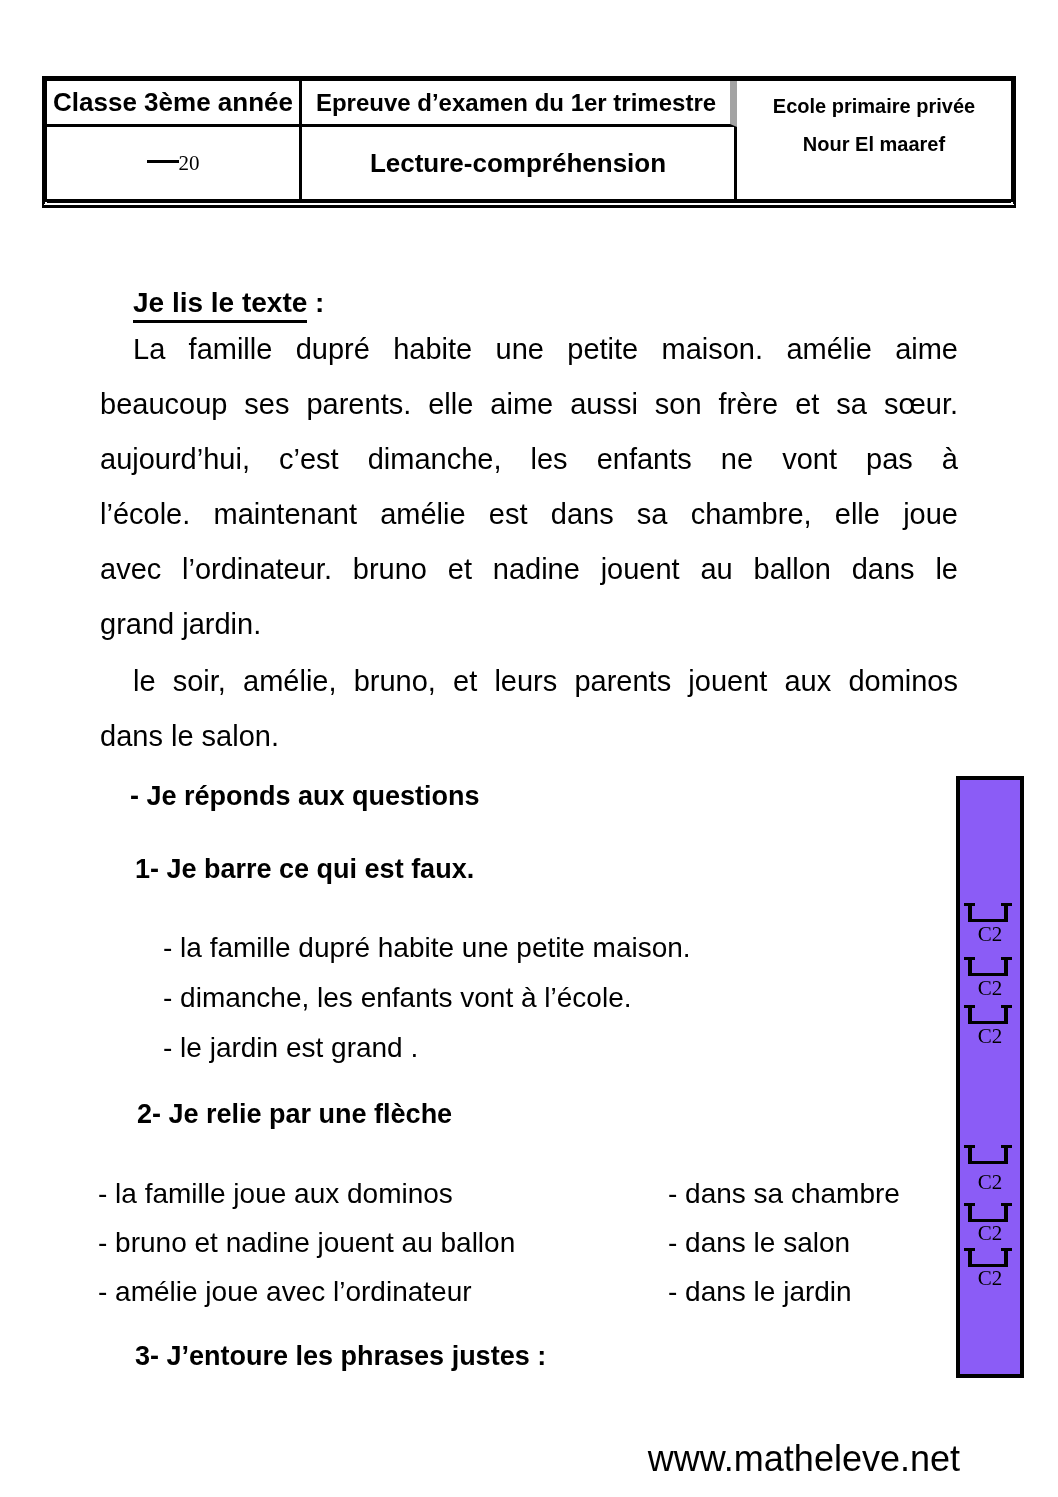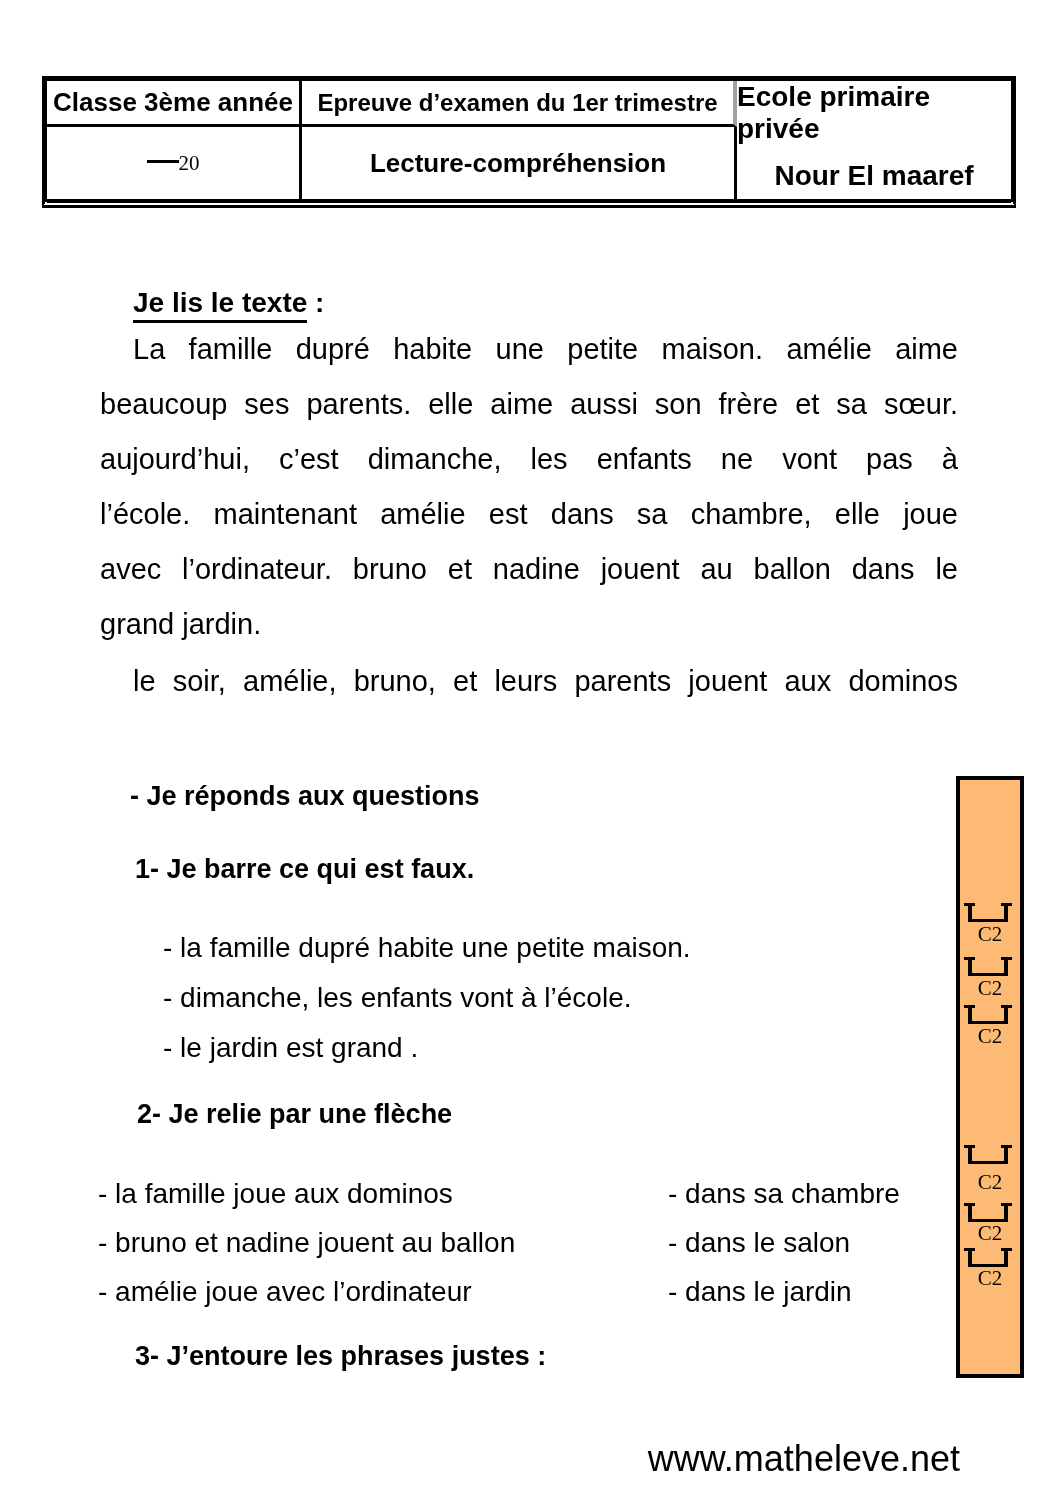--- a/index.html
+++ b/index.html
@@ -8,22 +8,22 @@
     color:#000; font-family:"Liberation Sans", sans-serif; overflow:hidden;
   }
   
   .header-table {
     position:absolute; left:42px; top:76px; width:974px; height:132px;
     box-sizing:border-box; border:5px solid #000; border-bottom:9px double #000;
     display:grid; grid-template-columns:255px 435px 1fr; grid-template-rows:46px 73px 1fr;
   }
   .cell { box-sizing:border-box; display:flex; align-items:center; justify-content:center; }
   .c-class   { grid-area:1/1/2/2; border-right:3px solid #000; border-bottom:3px solid #000; font-weight:bold; font-size:26px; }
-  .c-exam    { grid-area:1/2/2/3; border-right:4px solid #a3a3a3; border-bottom:3px solid #000; font-weight:bold; font-size:24px; }
-  .c-school  { grid-area:1/3/3/4; flex-direction:column; justify-content:flex-start; font-weight:bold; font-size:28px; }
+  .c-exam    { grid-area:1/2/2/3; border-right:7px solid #a3a3a3; border-bottom:3px solid #000; font-weight:bold; font-size:24px; }
+  .c-school  { grid-area:1/3/3/4; flex-direction:column; justify-content:flex-start; padding-top:14px; font-weight:bold; font-size:20px; }
   .c-school .line2 { margin-top:15px; }
   .c-score   { grid-area:2/1/3/2; border-right:3px solid #000; flex-direction:row; }
   .c-subject { grid-area:2/2/3/3; border-right:3px solid #000; font-weight:bold; font-size:26px; }
   .c-name    { grid-area:3/1/4/4; border-top:3px solid #000; justify-content:flex-start;
                padding:0 18px 0 38px; font-weight:bold; font-size:31px; white-space:nowrap; overflow:hidden;gap:8px; }
   .c-name span { flex:none; }
   .score-bar { width:32px; height:3px; background:#000; margin-bottom:5px; }
   .score-den { font-family:"Liberation Serif", serif; font-size:21px; line-height:1; }
   
   .abs { position:absolute; line-height:1.2; }
@@ -31,21 +31,21 @@
   .read-title .u { border-bottom:3px solid #000; padding-bottom:2px; }
   .bline { position:absolute; left:100px; width:858px; font-size:29px; line-height:1.2; box-sizing:border-box; }
   .just  { text-align:justify; text-align-last:justify; }
   .ind   { text-indent:33px; }
   
   .h-bold { font-weight:bold; font-size:27px; }
   .item   { font-size:28px;margin-top:32px; }
   
   .score-panel {
     position:absolute; left:956px; top:776px; width:68px; height:602px;
-    box-sizing:border-box; border:4px solid #000; background:#fdba74;
+    box-sizing:border-box; border:4px solid #000; background:#8b5cf6;
   }
   .bracket {
     position:absolute; left:8px; width:32px; height:16px;
     border-left:4px solid #000; border-right:4px solid #000; border-bottom:3px solid #000;
   }
   .bracket::before, .bracket::after { content:""; position:absolute; top:0; width:11px; height:3px; background:#000; }
   .bracket::before { left:-8px; }
   .bracket::after  { right:-8px; }
   .c2 {
     position:absolute; left:0; width:100%; text-align:center;
@@ -89,20 +89,21 @@
   </div>
 
   <div class="bline just ind" style="top:332px;">La famille dupré habite une petite maison. amélie aime</div>
   <div class="bline just" style="top:387px;">beaucoup ses parents. elle aime aussi son frère et sa sœur.</div>
   <div class="bline just" style="top:442px;">aujourd’hui, c’est dimanche, les enfants ne vont pas à</div>
   <div class="bline just" style="top:497px;">l’école. maintenant amélie est dans sa chambre, elle joue</div>
   <div class="bline just" style="top:552px;">avec l’ordinateur. bruno et nadine jouent au ballon dans le</div>
   <div class="bline" style="top:607px;">grand jardin.</div>
 
   <div class="bline just ind" style="top:664px;">le soir, amélie, bruno, et leurs parents jouent aux dominos</div>
+  <div class="bline" style="top:719px;">dans le salon.</div>
 
   <div class="abs h-bold" style="left:130px; top:780px;">- Je réponds aux questions</div>
 
   <div class="abs h-bold" style="left:135px; top:853px;">1- Je barre ce qui est faux.</div>
   <div class="abs item" style="left:163px; top:899px;">- la famille dupré habite une petite maison.</div>
   <div class="abs item" style="left:163px; top:949px;">- dimanche, les enfants vont à l’école.</div>
   <div class="abs item" style="left:163px; top:999px;">- le jardin est grand .</div>
 
   <div class="abs h-bold" style="left:137px; top:1098px;">2- Je relie par une flèche</div>
   <div class="abs item" style="left:98px;  top:1145px;">- la famille joue aux dominos</div>

